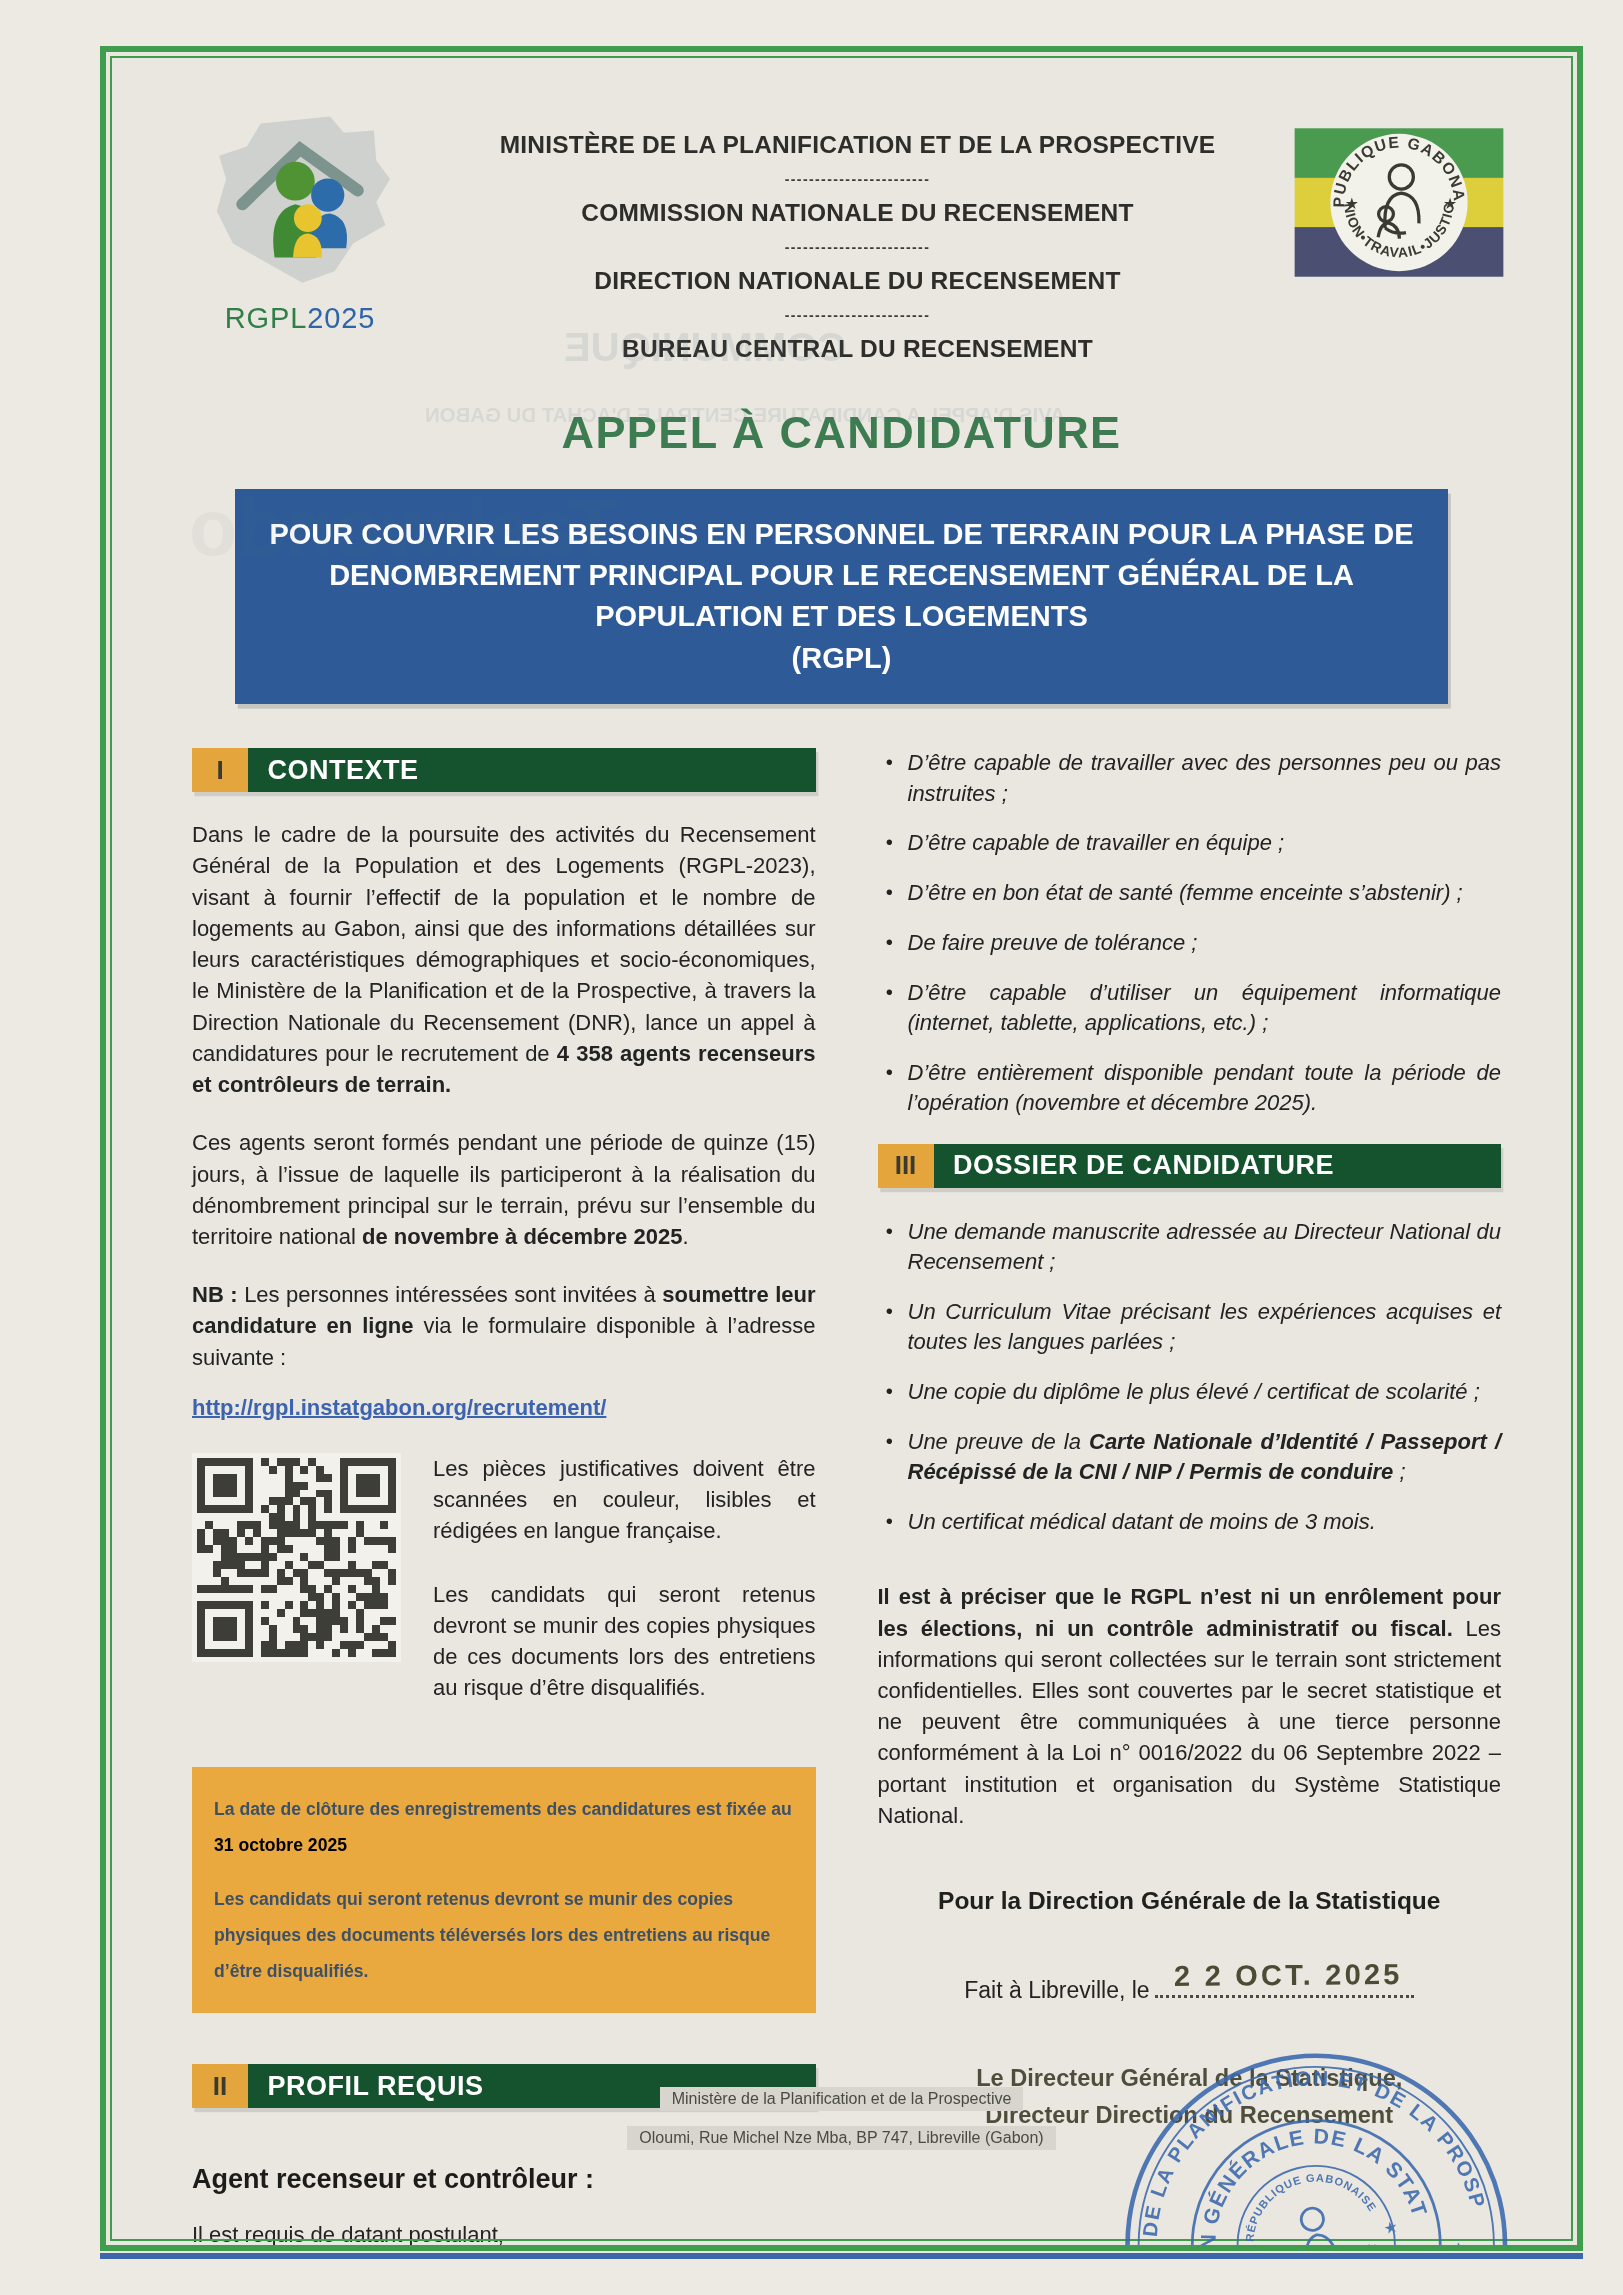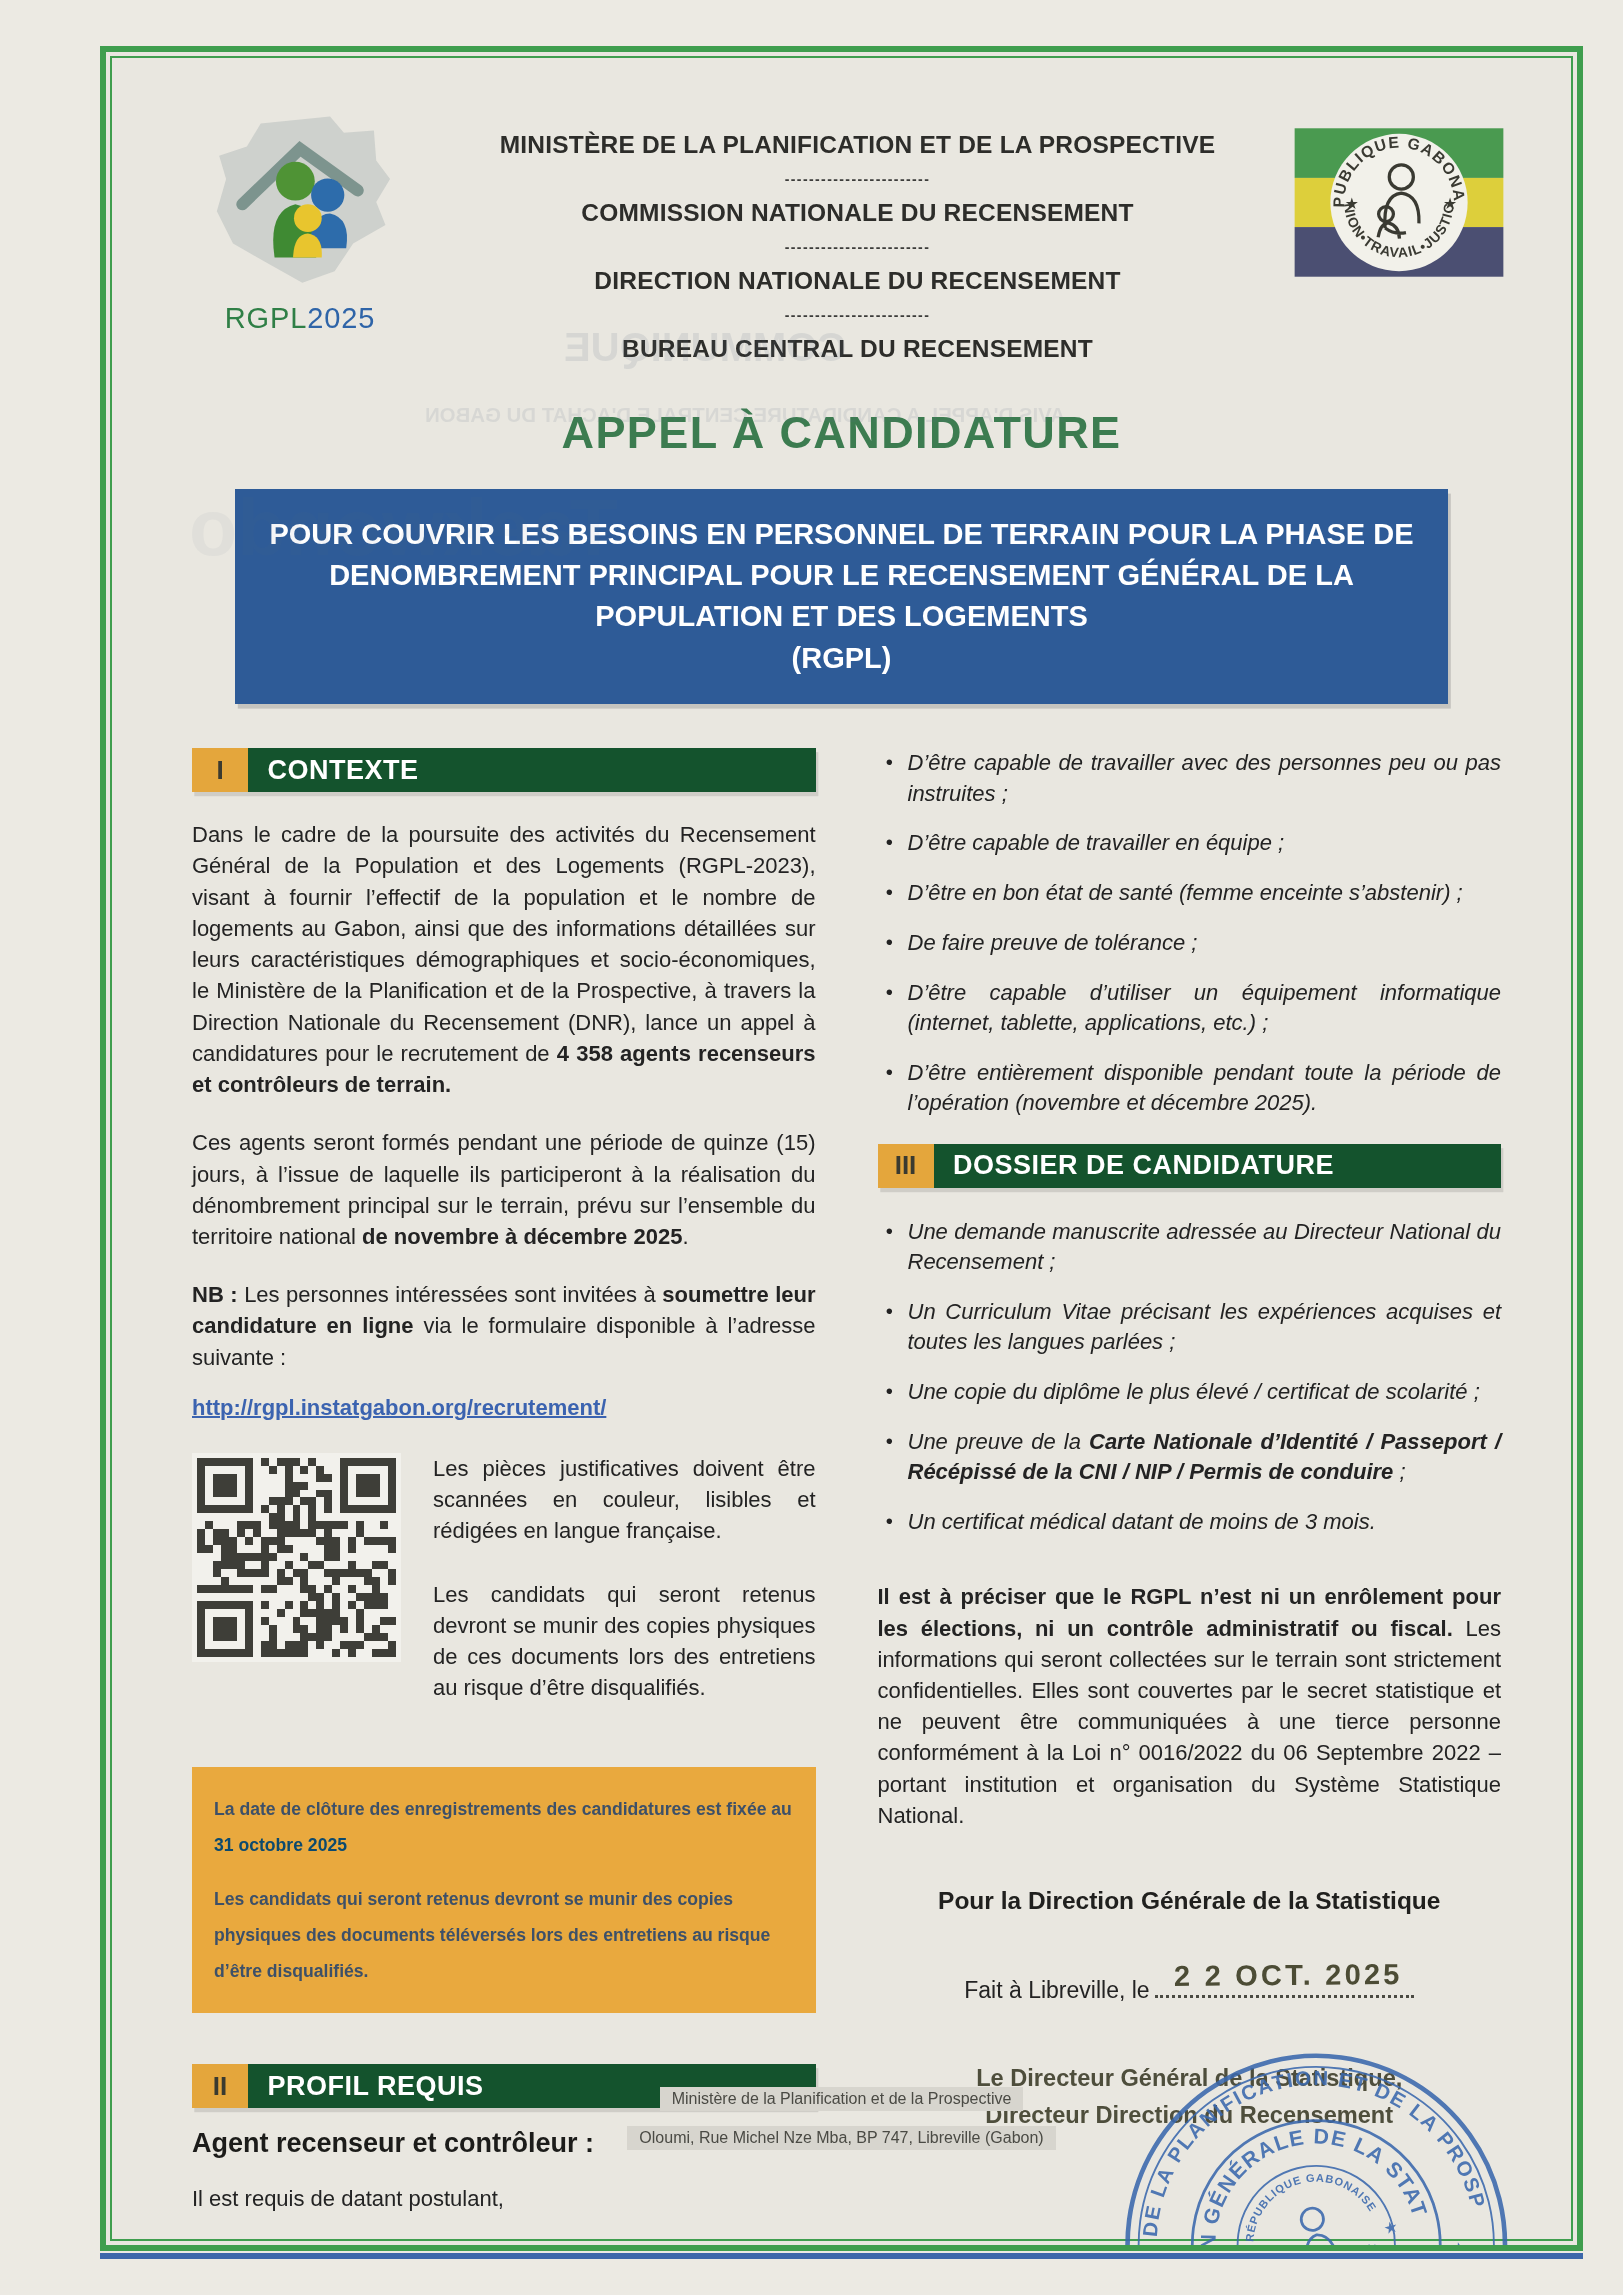--- a/index.html
+++ b/index.html
@@ -73,24 +73,24 @@
   }
   .qr-box .on{background:#3e3e38;}
   .qr-texts{flex:1;padding-left:32px;}
   .qr-texts .para{margin-top:0;}
   .qr-texts .para + .para{margin-top:32px;}
   
   .deadline-box{
     margin-top:41px;background:#e9a93e;padding:24px 22px;box-sizing:border-box;
     font-weight:bold;color:#3d5068;font-size:17.6px;line-height:2.05;
   }
-  .deadline-date{color:#0c4a6e;display:block;}
+  .deadline-date{color:#000000;display:block;}
   .deadline-p2{margin-top:18.5px;}
   
-  .sub-title{font-size:27px;font-weight:bold;color:#1c1c1a;margin-top:20px;}
+  .sub-title{font-size:27px;font-weight:bold;color:#1c1c1a;margin-top:56px;}
   .intro-line{font-size:22px;margin-top:27px;}
   ul.bullets{list-style:none;margin:29px 0 0 0;padding:0;}
   ul.bullets li{
     position:relative;padding-left:30px;font-size:22px;font-style:italic;
     line-height:1.38;margin-bottom:19.4px;text-align:justify;
   }
   ul.bullets li::before{
     content:"•";position:absolute;left:8.3px;top:0;font-style:normal;font-size:20.4px;color:#222;
   }
   ul.bullets.tight{margin-top:0;}

